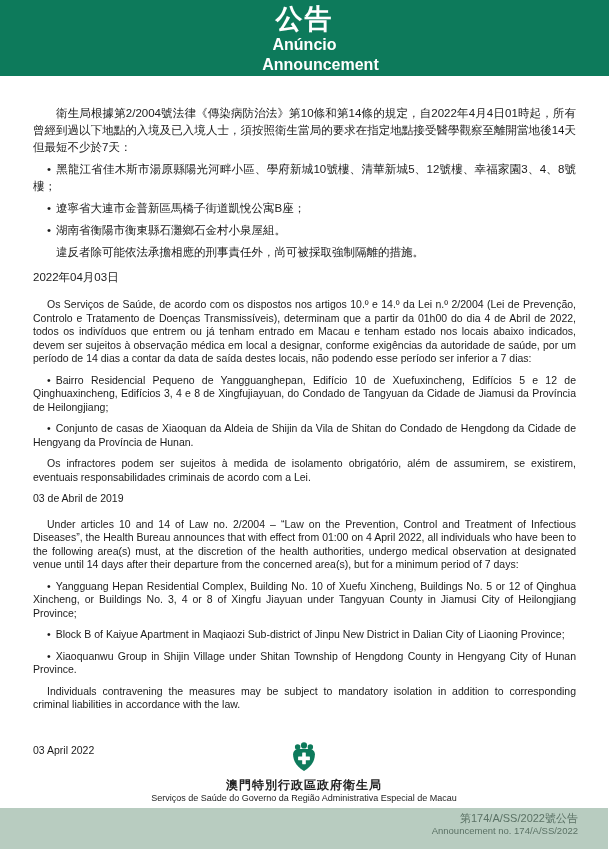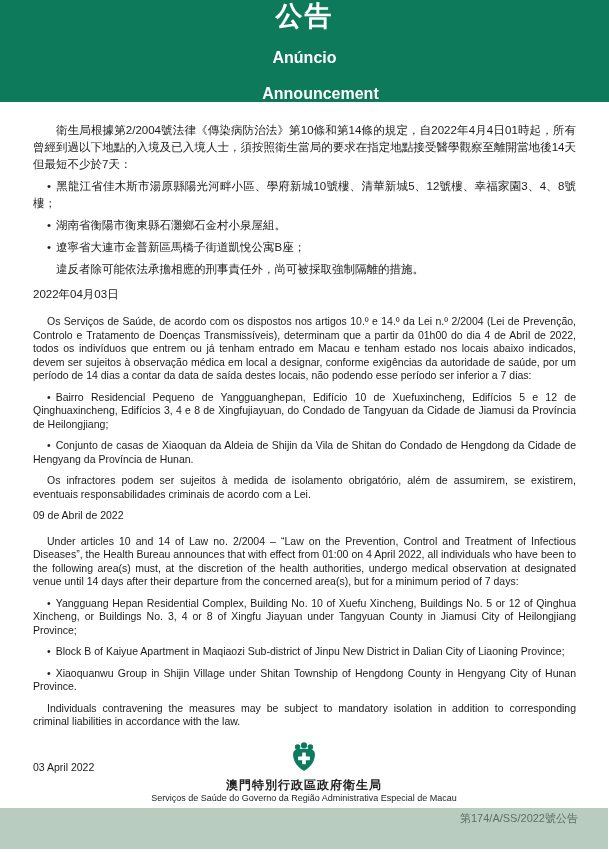--- a/index.html
+++ b/index.html
@@ -9,37 +9,36 @@
     position: relative;
     width: 609px;
     height: 852px;
     margin: 0 auto;
     background: #ffffff;
     overflow: hidden;
   }
   
   .banner {
     width: 100%;
-    height: 102px;
+    height: 76px;
     background: #0d7a5b;
     color: #ffffff;
     text-align: center;
     display: flex;
     flex-direction: column;
     justify-content: center;
     padding-top: 2px;
-    gap: 16px;
   }
   .banner .t-zh { font-size: 27px; font-weight: bold; line-height: 32px; letter-spacing: 2px; }
   .banner .t-pt { font-size: 16px; font-weight: bold; line-height: 20px; }
   .banner .t-en { font-size: 16px; font-weight: bold; line-height: 20px; padding-left: 32px; }
 
   
   .content {
-    padding: 20px 33px 0 33px;
+    padding: 29px 33px 0 33px;
     color: #1a1a1a;
   }
   .cn { font-size: 11.5px; line-height: 17px; text-align: justify; }
   .cn p { margin-bottom: 5px; }
   .cn p.para { text-indent: 23px; }
   .cn p.viol { margin-top: 3px; }
   .cn p.date { margin-top: 8px; text-indent: 0; }
 
   .latin { font-size: 10.5px; line-height: 13.5px; text-align: justify; margin-top: 12px; }
   .latin p { margin-bottom: 8px; }
@@ -92,32 +91,32 @@
     <div class="t-zh">公告</div>
     <div class="t-pt">Anúncio</div>
     <div class="t-en">Announcement</div>
   </header>
 
   <main class="content">
 
     <section class="cn">
       <p class="para">衛生局根據第2/2004號法律《傳染病防治法》第10條和第14條的規定，自2022年4月4日01時起，所有曾經到過以下地點的入境及已入境人士，須按照衛生當局的要求在指定地點接受醫學觀察至離開當地後14天但最短不少於7天：</p>
       <p class="bullet"><span class="b-dot">•</span><span>黑龍江省佳木斯市湯原縣陽光河畔小區、學府新城10號樓、清華新城5、12號樓、幸福家園3、4、8號樓；</span></p>
+      <p class="bullet"><span class="b-dot">•</span><span>遼寧省大連市金普新區馬橋子街道凱悅公寓B座；</span></p>
       <p class="bullet"><span class="b-dot">•</span><span>湖南省衡陽市衡東縣石灘鄉石金村小泉屋組。</span></p>
-      <p class="bullet"><span class="b-dot">•</span><span>遼寧省大連市金普新區馬橋子街道凱悅公寓B座；</span></p>
       <p class="para viol">違反者除可能依法承擔相應的刑事責任外，尚可被採取強制隔離的措施。</p>
       <p class="date">2022年04月03日</p>
     </section>
 
     <section class="latin pt">
       <p class="para">Os Serviços de Saúde, de acordo com os dispostos nos artigos 10.º e 14.º da Lei n.º 2/2004 (Lei de Prevenção, Controlo e Tratamento de Doenças Transmissíveis), determinam que a partir da 01h00 do dia 4 de Abril de 2022, todos os indivíduos que entrem ou já tenham entrado em Macau e tenham estado nos locais abaixo indicados, devem ser sujeitos à observação médica em local a designar, conforme exigências da autoridade de saúde, por um período de 14 dias a contar da data de saída destes locais, não podendo esse período ser inferior a 7 dias:</p>
       <p class="bullet"><span class="b-dot">•</span><span>Bairro Residencial Pequeno de Yangguanghepan, Edifício 10 de Xuefuxincheng, Edifícios 5 e 12 de Qinghuaxincheng, Edifícios 3, 4 e 8 de Xingfujiayuan, do Condado de Tangyuan da Cidade de Jiamusi da Província de Heilongjiang;</span></p>
       <p class="bullet"><span class="b-dot">•</span><span>Conjunto de casas de Xiaoquan da Aldeia de Shijin da Vila de Shitan do Condado de Hengdong da Cidade de Hengyang da Província de Hunan.</span></p>
       <p class="para">Os infractores podem ser sujeitos à medida de isolamento obrigatório, além de assumirem, se existirem, eventuais responsabilidades criminais de acordo com a Lei.</p>
-      <p class="date">09 de Abril de 2022</p>
+      <p class="date">03 de Abril de 2019</p>
     </section>
 
     <section class="latin en">
       <p class="para">Under articles 10 and 14 of Law no. 2/2004 – “Law on the Prevention, Control and Treatment of Infectious Diseases”, the Health Bureau announces that with effect from 01:00 on 4 April 2022, all individuals who have been to the following area(s) must, at the discretion of the health authorities, undergo medical observation at designated venue until 14 days after their departure from the concerned area(s), but for a minimum period of 7 days:</p>
       <p class="bullet"><span class="b-dot">•</span><span>Yangguang Hepan Residential Complex, Building No. 10 of Xuefu Xincheng, Buildings No. 5 or 12 of Qinghua Xincheng, or Buildings No. 3, 4 or 8 of Xingfu Jiayuan under Tangyuan County in Jiamusi City of Heilongjiang Province;</span></p>
       <p class="bullet"><span class="b-dot">•</span><span>Block B of Kaiyue Apartment in Maqiaozi Sub-district of Jinpu New District in Dalian City of Liaoning Province;</span></p>
       <p class="bullet"><span class="b-dot">•</span><span>Xiaoquanwu Group in Shijin Village under Shitan Township of Hengdong County in Hengyang City of Hunan Province.</span></p>
       <p class="para">Individuals contravening the measures may be subject to mandatory isolation in addition to corresponding criminal liabilities in accordance with the law.</p>
       <p class="date">03 April 2022</p>
     </section>
@@ -136,16 +135,17 @@
         <g fill="#ffffff">
           <rect x="11" y="11.5" width="4" height="13" rx="0.5"></rect>
           <rect x="6.5" y="16" width="13" height="4" rx="0.5"></rect>
         </g>
       </svg>
     </div>
     <div class="org-zh">澳門特別行政區政府衛生局</div>
     <div class="org-pt">Serviços de Saúde do Governo da Região Administrativa Especial de Macau</div>
     <div class="refbar">
       <div class="r-zh">第174/A/SS/2022號公告</div>
+      <div class="r-en">Announcement no. 174/A/SS/2022</div>
     </div>
   </footer>
 
 </div>
 
 </body></html>

